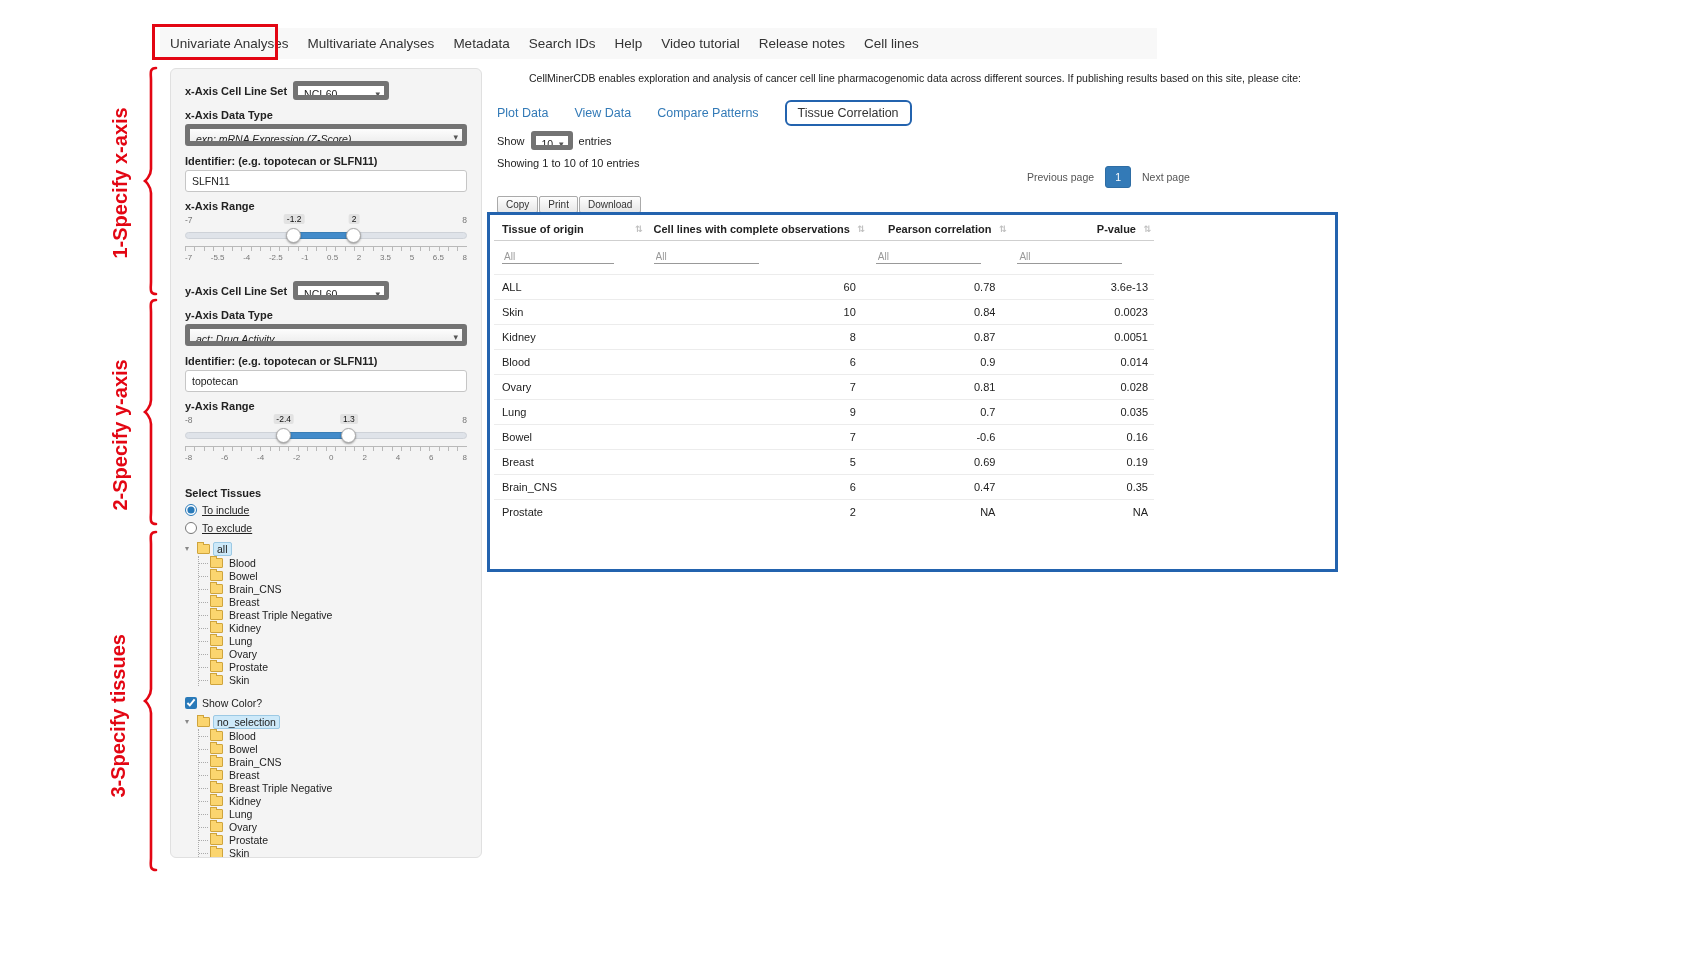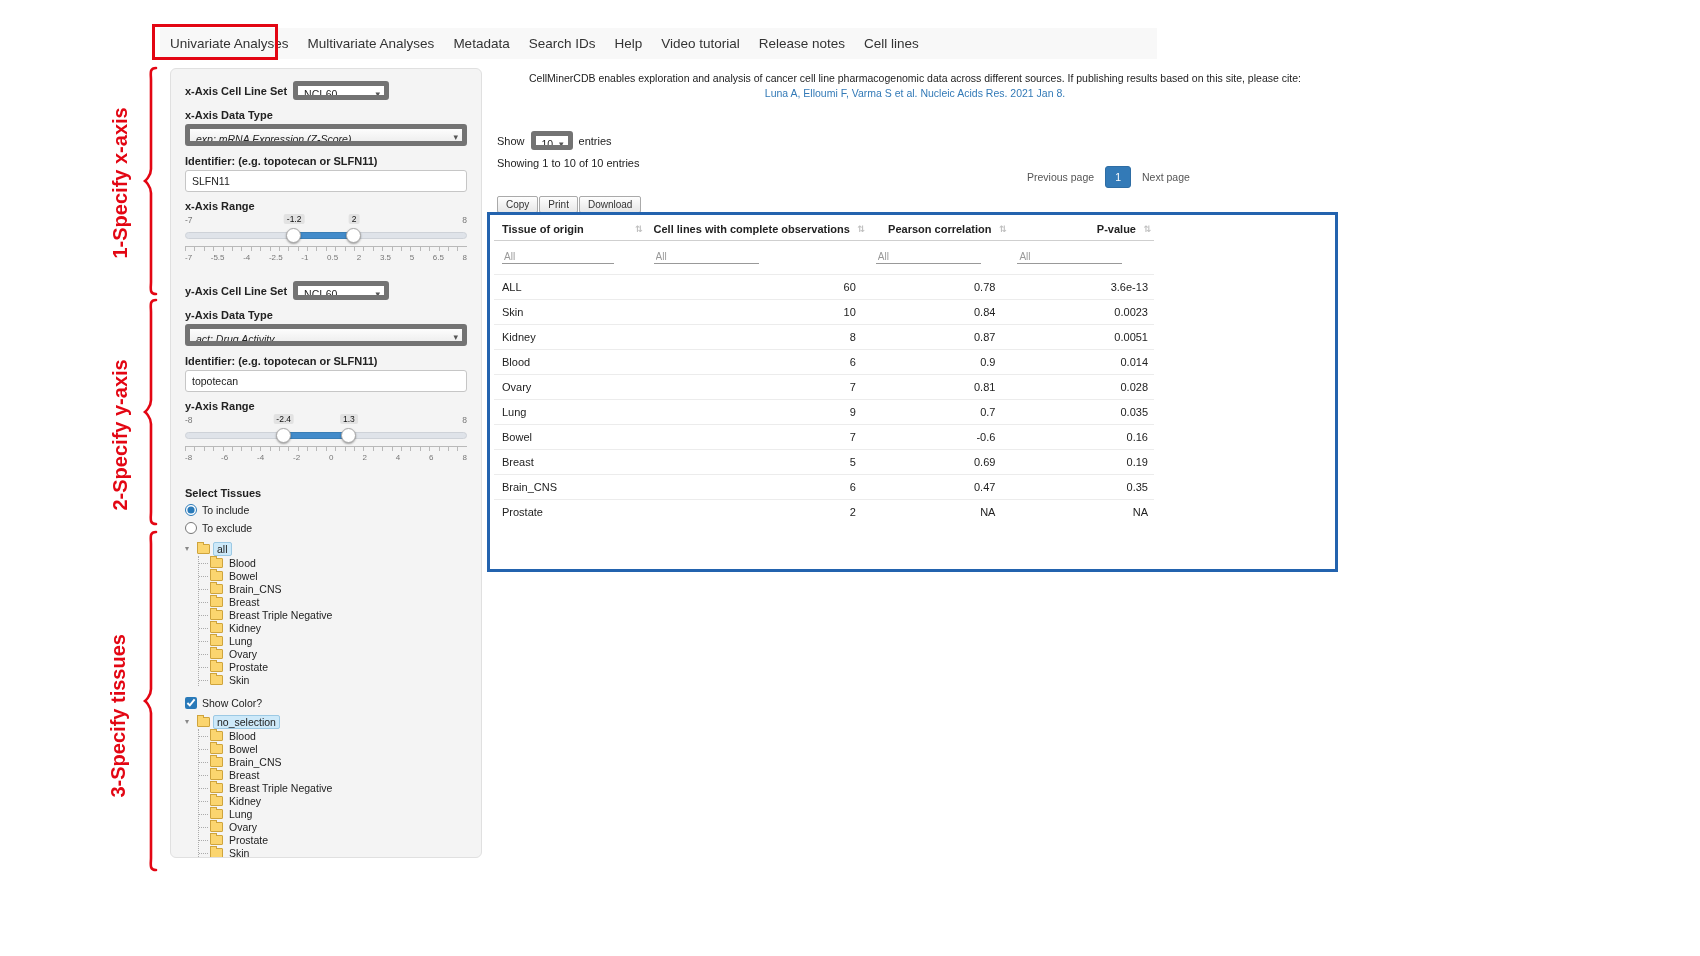--- a/index.html
+++ b/index.html
@@ -49,21 +49,21 @@
   .sl-bar { position:absolute; top:17px; height:7px; background:var(--slider-blue,#428bca);
             border:1px solid #3a7eb5; border-radius:2px; }
   .sl-handle { position:absolute; top:13px; width:15px; height:15px; margin-left:-8px; background:#fff;
                border:1px solid #a8a8a8; border-radius:50%; box-shadow:0 1px 2px rgba(0,0,0,.35); cursor:pointer; z-index:2; }
   .sl-ticks { position:absolute; top:31px; left:0; right:0; height:5px; border-top:1px solid #b9b9b9;
               background-image:repeating-linear-gradient(90deg,#b9b9b9 0 1px,transparent 1px 3.33%);
               background-size:100% 4px; background-repeat:no-repeat; }
   .sl-ticklabels { position:absolute; top:38px; left:0; right:0; display:flex; justify-content:space-between;
                    font-size:8px; color:#777; }
 
-  .radio-row { display:flex; align-items:center; gap:5px; height:16px; font-size:10.5px; margin-top:2px; cursor:pointer; }
+  .radio-row { display:flex; align-items:center; gap:5px; height:16px; font-size:10.5px; margin-top:2px; cursor:pointer;text-decoration:underline; }
   .radio-row input, .check-row input { margin:0; width:12px; height:12px; accent-color:#2a7ab9; }
   .check-row { display:flex; align-items:center; gap:5px; height:16px; font-size:10.5px; margin-top:9px; cursor:pointer; }
 
   
   .tree { margin-top:5px; font-size:10.5px; }
   .tree2 { margin-top:3px; }
   .tree-root-row { display:flex; align-items:center; gap:3px; height:15px; }
   .tree-toggle { color:#888; font-size:8px; width:9px; flex:none; cursor:pointer; }
   .folder { position:relative; display:inline-block; width:13px; height:10px; background:#fbd56f;
             border:1px solid #cfa43c; border-radius:1px; flex:none; }
@@ -356,23 +356,28 @@
           <div class="tree-item">
           <span class="folder"></span>
           <span class="node-label">Skin</span>
         </div>
         </div>
     </div>
   </div>
 
   <div class="citation">
     <span>CellMinerCDB enables exploration and analysis of cancer cell line pharmacogenomic data across different sources. If publishing results based on this site, please cite:</span>
-    <span class="citation-link">Luna A, Elloumi F, Varma S et al. Nucleic Acids Res. 2021 Jan 8.</span>
-  </div>
-
+  </div>
+
+  <div class="tabs-row">
+    <span class="tab-link">Plot Data</span>
+    <span class="tab-link">View Data</span>
+    <span class="tab-link">Compare Patterns</span>
+    <span class="tab-active">Tissue Correlation</span>
+  </div>
 
   <div class="show-row">
     <span>Show</span>
     <div class="fselect tiny">
       <span>10</span>
       <span class="caret">▾</span>
     </div>
     <span>entries</span>
   </div>
 

